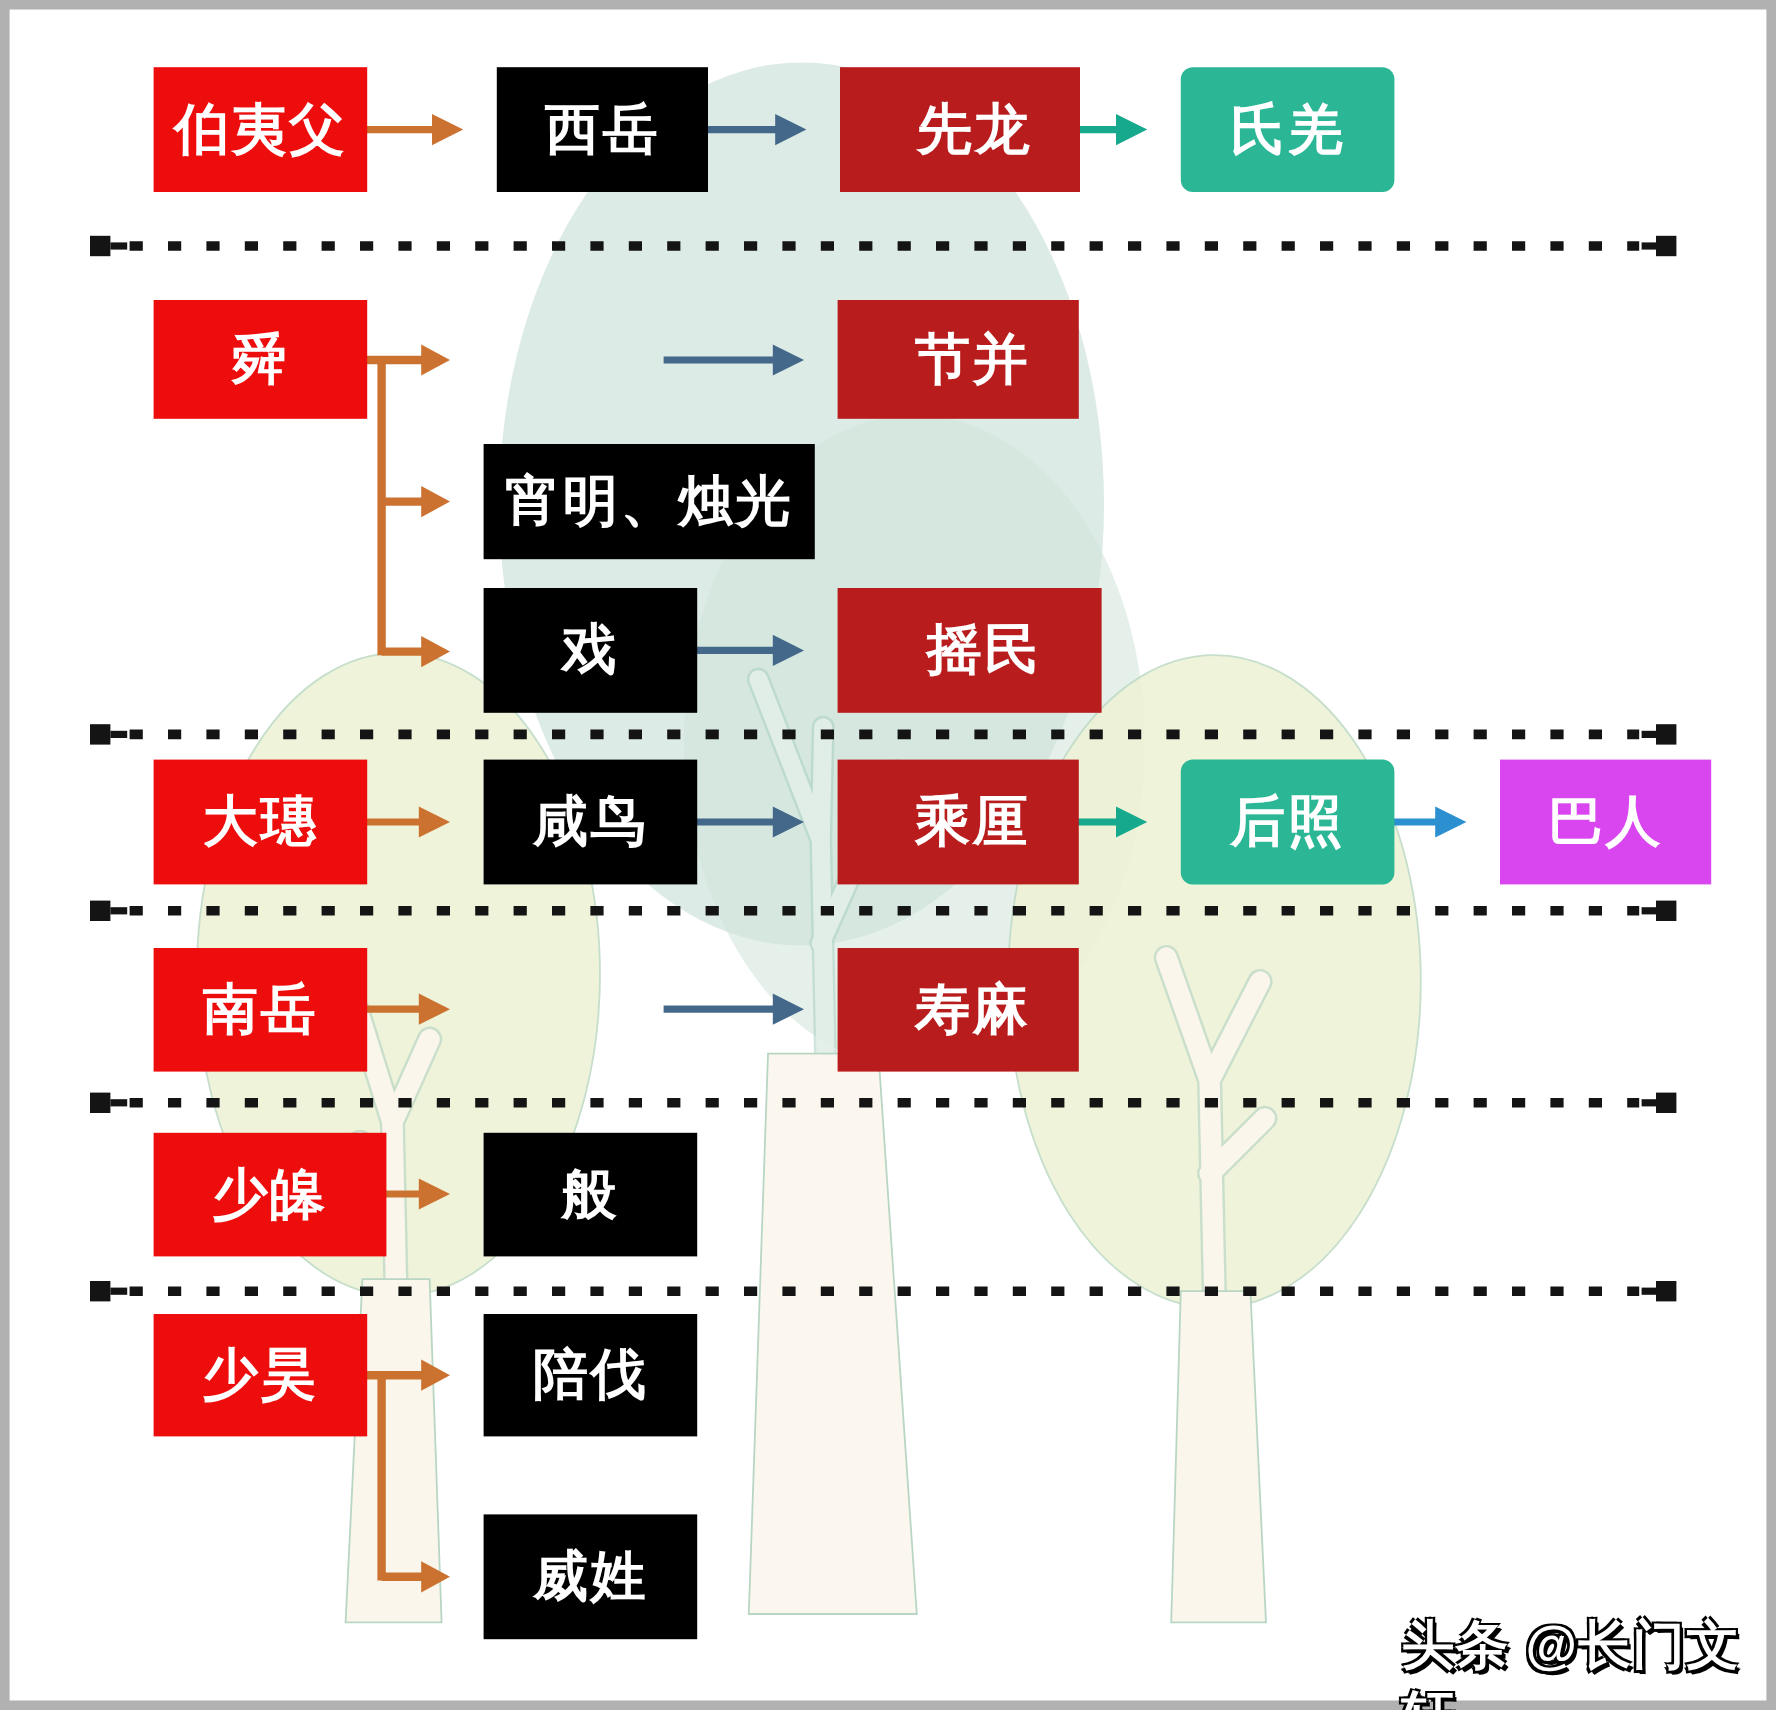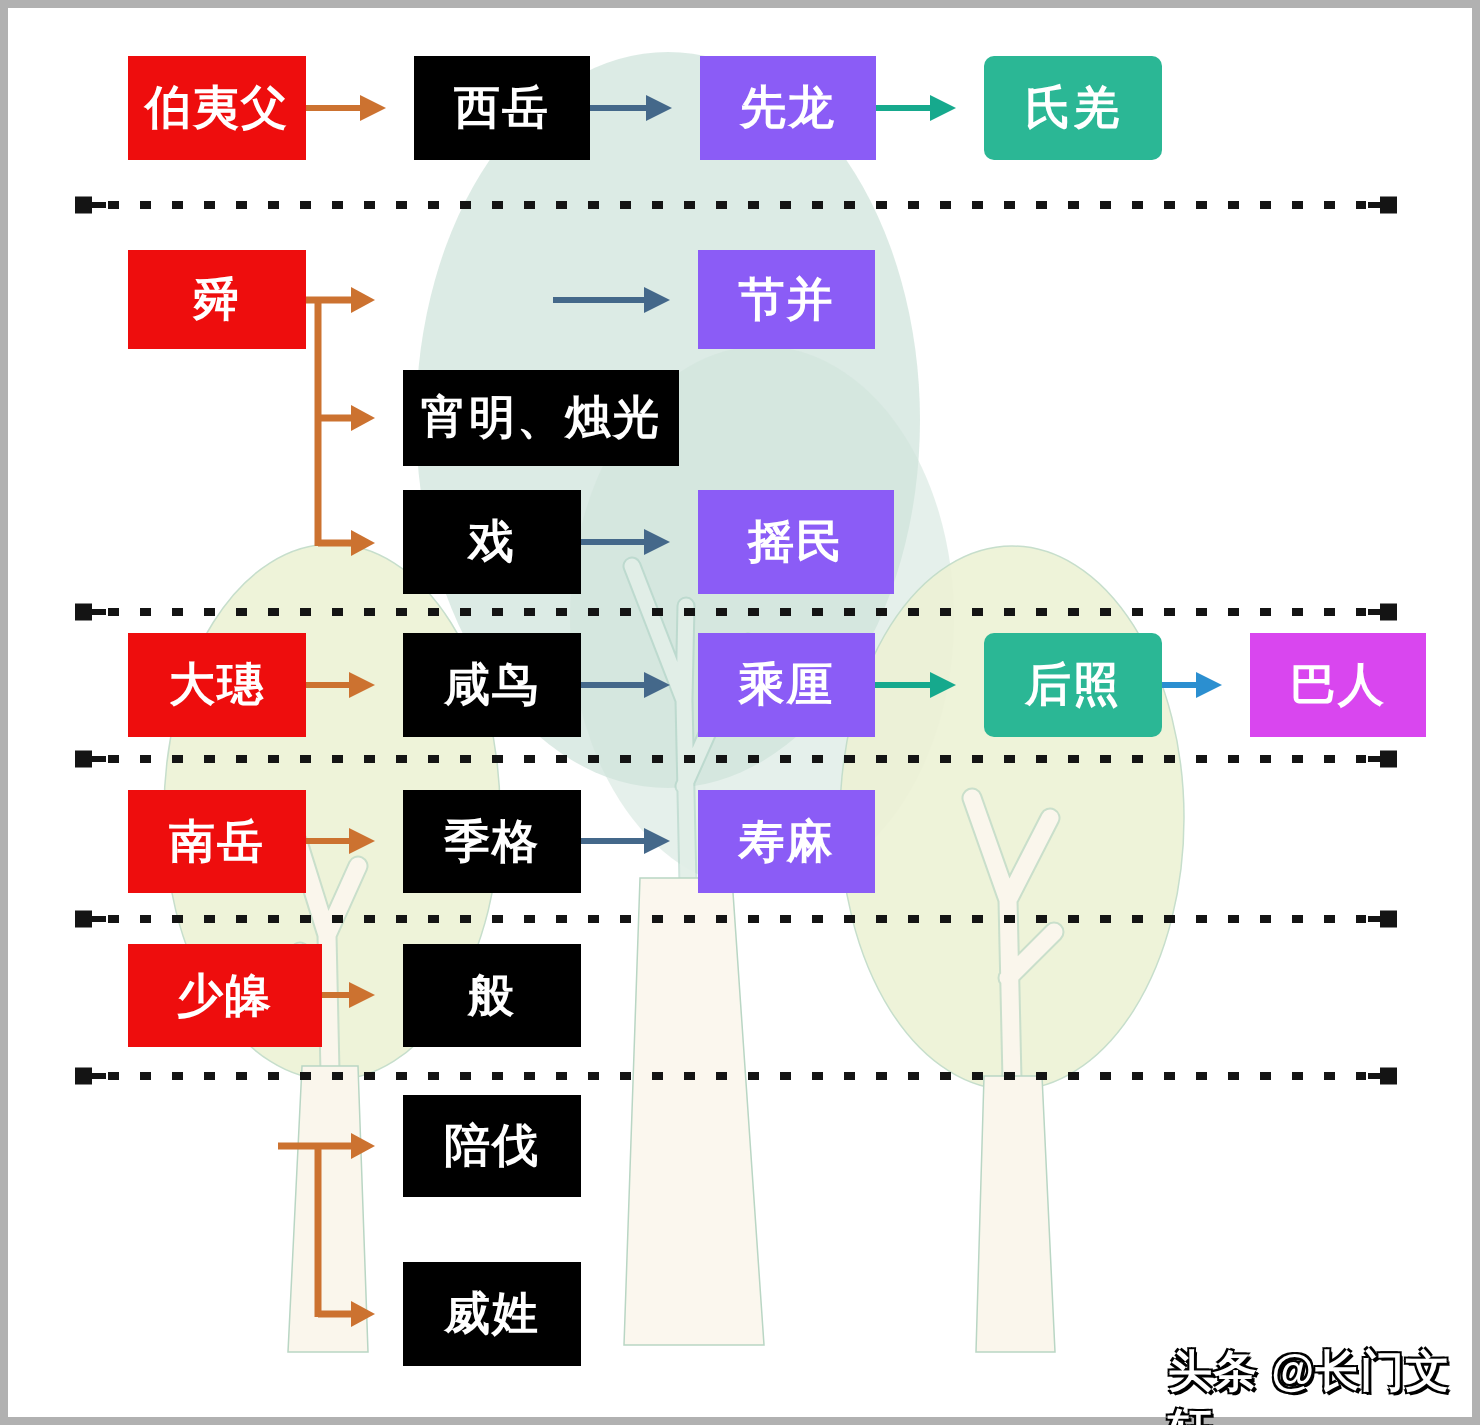--- a/index.html
+++ b/index.html
@@ -9,21 +9,21 @@
     font-family:"Liberation Sans",sans-serif;
   }
   .layer{position:absolute;left:0;top:0;}
   .node{
     position:absolute;display:flex;align-items:center;justify-content:center;
     color:#ffffff;font-size:46px;font-weight:600;letter-spacing:2px;
     white-space:nowrap;z-index:3;margin-left:28px;
   }
   .node.red{background:#ee0d0d;}
   .node.orange{background:#000000;}
-  .node.slate{background:#8b5cf6;}
+  .node.slate{background:#b91c1c;padding-left:24px;}
   .node.teal{background:#2bb795;border-radius:10px;}
   .node.blue{background:#d946ef;}
   #watermark{
     position:absolute;left:1168px;top:1342px;z-index:4;
     font-size:44px;font-weight:700;letter-spacing:1px;color:#ffffff;
     text-shadow:-2px -2px 0 #000,2px -2px 0 #000,-2px 2px 0 #000,2px 2px 0 #000,3px 3px 0 #000;
   }
 </style>
 </head>
 <body>
@@ -204,34 +204,34 @@
   <div class="node teal" style="left:956px;top:633px;width:178px;height:104px">
       <span>后照</span>
     </div>
   <div class="node blue" style="left:1222px;top:633px;width:176px;height:104px">
       <span>巴人</span>
     </div>
 
   <div class="node red" style="left:100px;top:790px;width:178px;height:103px">
       <span>南岳</span>
     </div>
-  <div class="node orange" style="left:375px;top:790px;width:178px;height:103px">
-      <span>季格</span>
-    </div>
   <div class="node slate" style="left:670px;top:790px;width:177px;height:103px">
       <span>寿麻</span>
     </div>
 
   <div class="node red" style="left:100px;top:944px;width:194px;height:103px">
       <span>少皞</span>
     </div>
   <div class="node orange" style="left:375px;top:944px;width:178px;height:103px">
       <span>般</span>
     </div>
 
+  <div class="node red" style="left:100px;top:1095px;width:178px;height:102px">
+      <span>少昊</span>
+    </div>
   <div class="node orange" style="left:375px;top:1095px;width:178px;height:102px">
       <span>陪伐</span>
     </div>
 
   <div class="node orange" style="left:375px;top:1262px;width:178px;height:104px">
       <span>威姓</span>
     </div>
 
   <div id="watermark">头条 @长门文轩</div>
 

